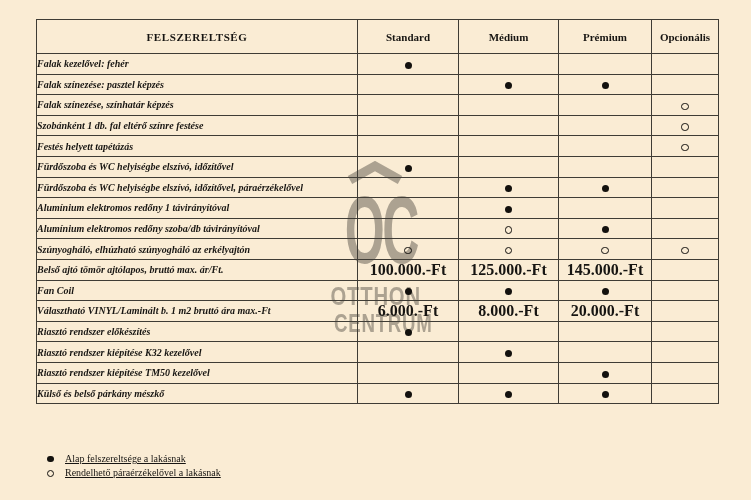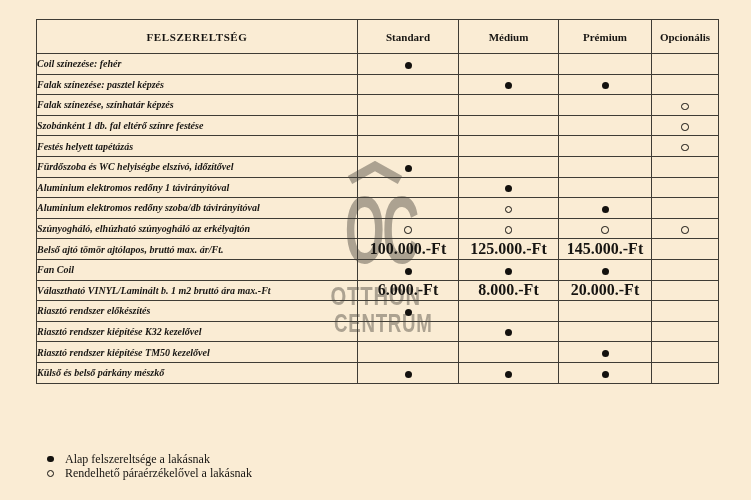--- a/index.html
+++ b/index.html
@@ -65,21 +65,21 @@
   }
   .ring{
     display:inline-block;width:7.5px;height:7.5px;border-radius:50%;
     border:1.4px solid #13110e;box-sizing:border-box;
     background:transparent;vertical-align:middle;
   }
   .price{font-weight:bold;font-size:16px;white-space:nowrap;text-align:center;}
   
   .legend{
     position:absolute;left:47px;top:452px;z-index:2;
-    font-size:12px;line-height:14px;
+    font-size:10px;line-height:14px;text-decoration:underline;
   }
   .legend-item{display:flex;align-items:center;}
   .legend-marker{width:18px;flex:0 0 18px;display:flex;align-items:center;}
   .legend .dot{width:6.5px;height:6.5px;}
   .legend .ring{width:7px;height:7px;border-width:1.2px;}
 </style>
 </head>
 <body>
 
 <div class="screen">
@@ -106,21 +106,21 @@
         <tr>
           <th class="feature-head">FELSZERELTSÉG</th>
           <th class="col-head">Standard</th>
           <th class="col-head">Médium</th>
           <th class="col-head">Prémium</th>
           <th class="col-head">Opcionális</th>
         </tr>
       </thead>
       <tbody>
           <tr>
-            <td class="feature">Coil színezése: fehér</td>
+            <td class="feature">Falak kezelővel: fehér</td>
             <td class="mark"><span class="dot"></span></td>
             <td class="mark"></td>
             <td class="mark"></td>
             <td class="mark"></td>
           </tr>
           <tr>
             <td class="feature">Falak színezése: pasztel képzés</td>
             <td class="mark"></td>
             <td class="mark"><span class="dot"></span></td>
             <td class="mark"><span class="dot"></span></td>
@@ -145,20 +145,27 @@
             <td class="mark"></td>
             <td class="mark"></td>
             <td class="mark"></td>
             <td class="mark"><span class="ring"></span></td>
           </tr>
           <tr>
             <td class="feature">Fürdőszoba és WC helyiségbe elszívó, időzítővel</td>
             <td class="mark"><span class="dot"></span></td>
             <td class="mark"></td>
             <td class="mark"></td>
+            <td class="mark"></td>
+          </tr>
+          <tr>
+            <td class="feature">Fürdőszoba és WC helyiségbe elszívó, időzítővel, páraérzékelővel</td>
+            <td class="mark"></td>
+            <td class="mark"><span class="dot"></span></td>
+            <td class="mark"><span class="dot"></span></td>
             <td class="mark"></td>
           </tr>
           <tr>
             <td class="feature">Alumínium elektromos redőny 1 távirányítóval</td>
             <td class="mark"></td>
             <td class="mark"><span class="dot"></span></td>
             <td class="mark"></td>
             <td class="mark"></td>
           </tr>
           <tr>

